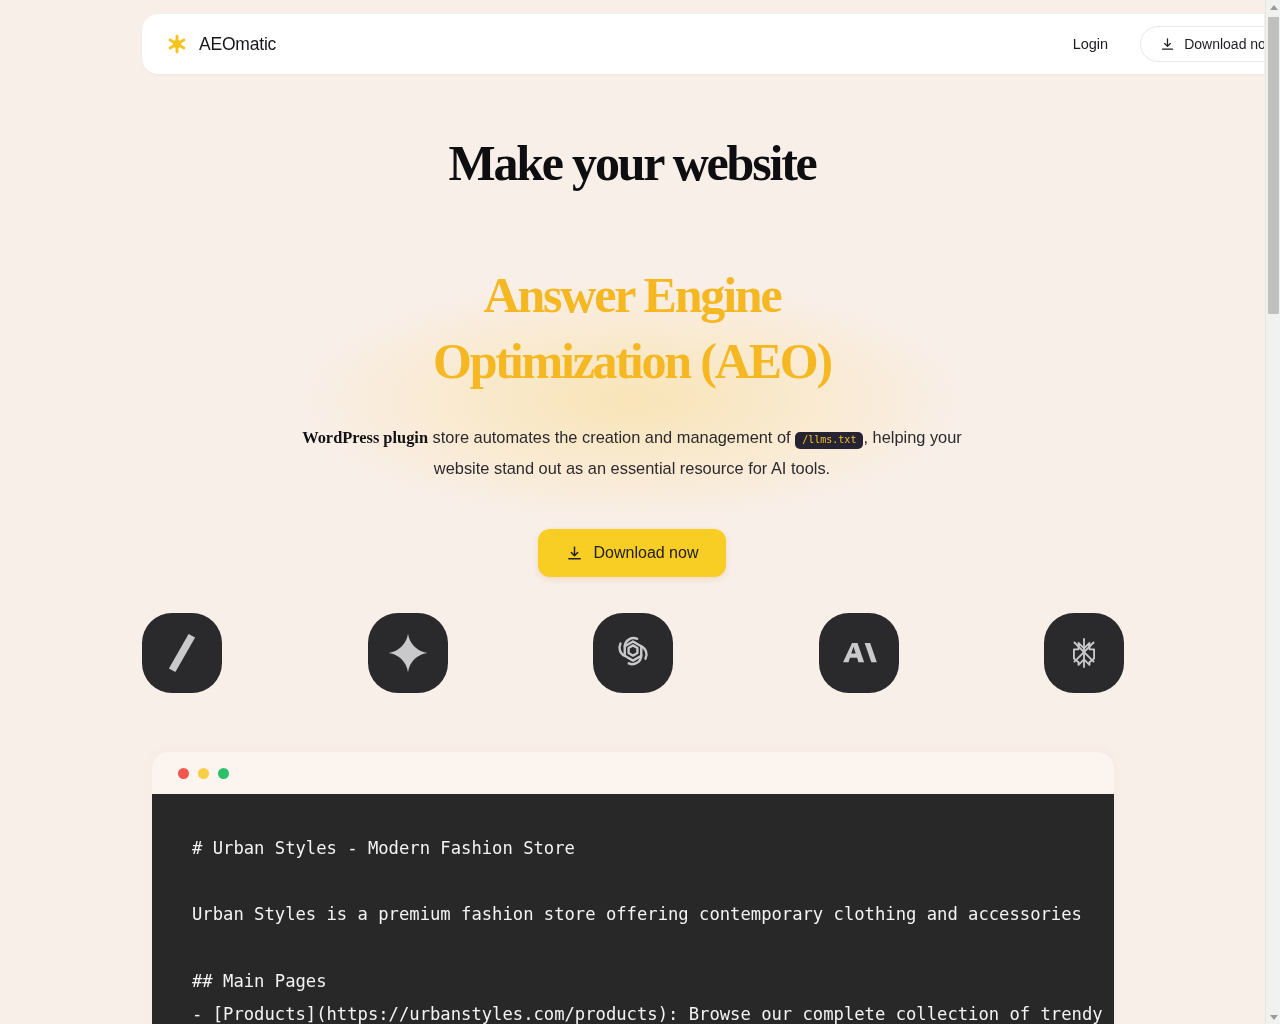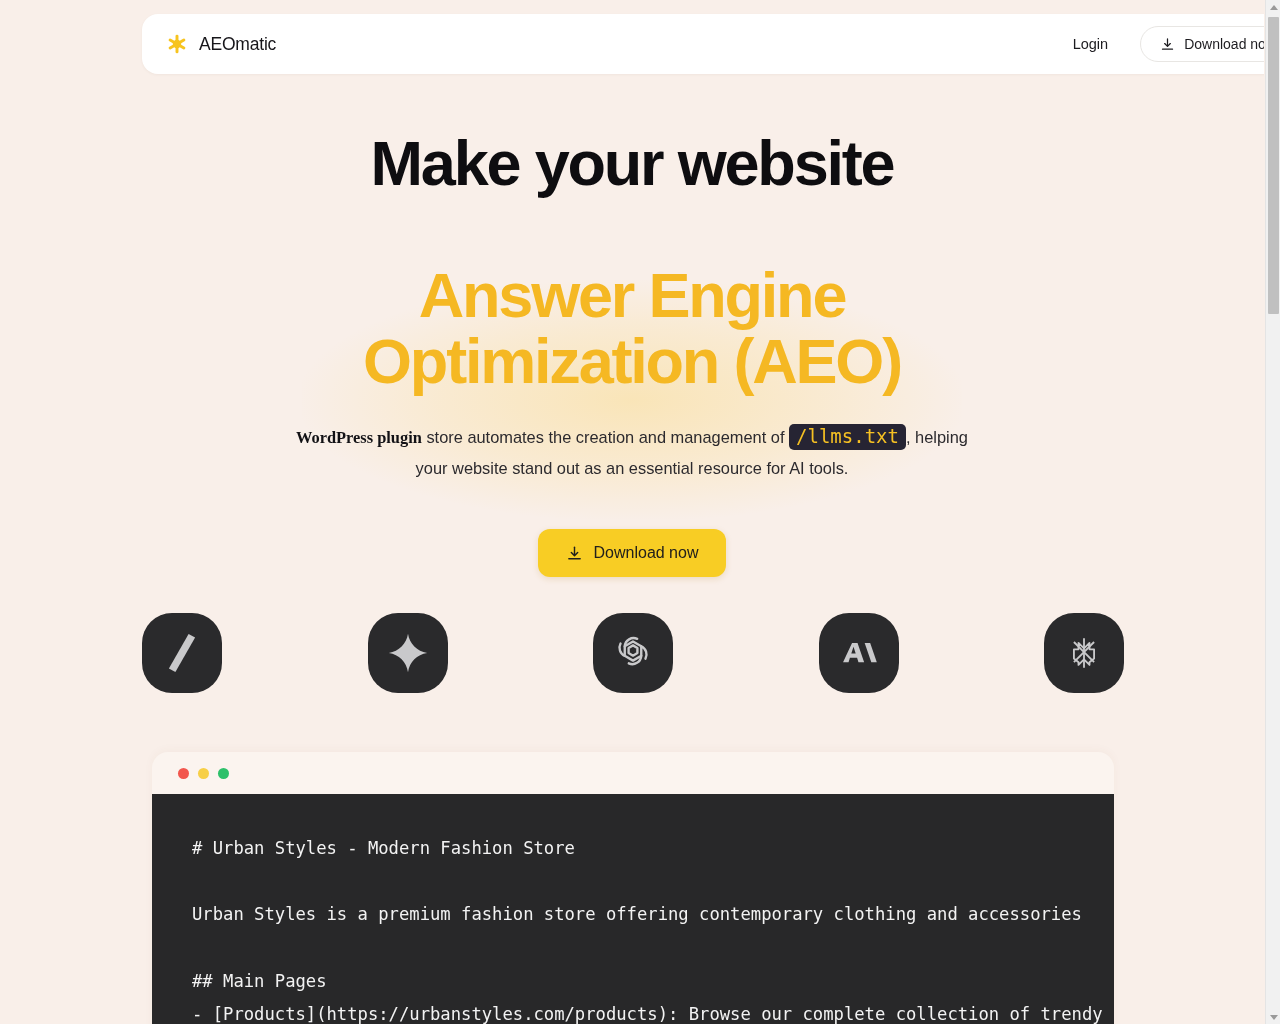--- a/index.html
+++ b/index.html
@@ -126,46 +126,47 @@
     left: 50%;
     transform: translateX(-50%);
     width: 660px; height: 240px;
     background: radial-gradient(ellipse at center, rgba(250,205,70,0.30) 0%, rgba(250,210,90,0.16) 42%, rgba(250,215,110,0.0) 72%);
     pointer-events: none;
     z-index: 0;
   }
   .hero-title {
     position: relative;
     z-index: 1;
-    font-size: 63px;
+    font-size: 50px;
     line-height: 66px;
     letter-spacing: -2.2px;
     font-weight: 700;
     color: #0e0d10;
+    font-family: Liberation Serif, serif;
   }
   .hero-title .accent { color: #f5b823; }
 
   .hero-sub {
     position: relative;
     z-index: 1;
     margin-top: 28px;
     font-size: 16.4px;
     line-height: 30px;
     color: #2c2a2e;
     max-width: 700px;
     margin-left: auto;
     margin-right: auto;
   }
   .hero-sub b { font-weight: 700; color: #121115; font-family: Liberation Serif, serif; }
   .code-chip {
     display: inline-block;
     background: #262433;
     color: #f5c023;
     font-family: "DejaVu Sans Mono", monospace;
-    font-size: 19px;
+    font-size: 10px;
     padding: 3px 7px 4px;
     border-radius: 5px;
     vertical-align: baseline;
     line-height: 1;
   }
 
   .cta-row {
     position: relative;
     z-index: 1;
     margin-top: 46px;

